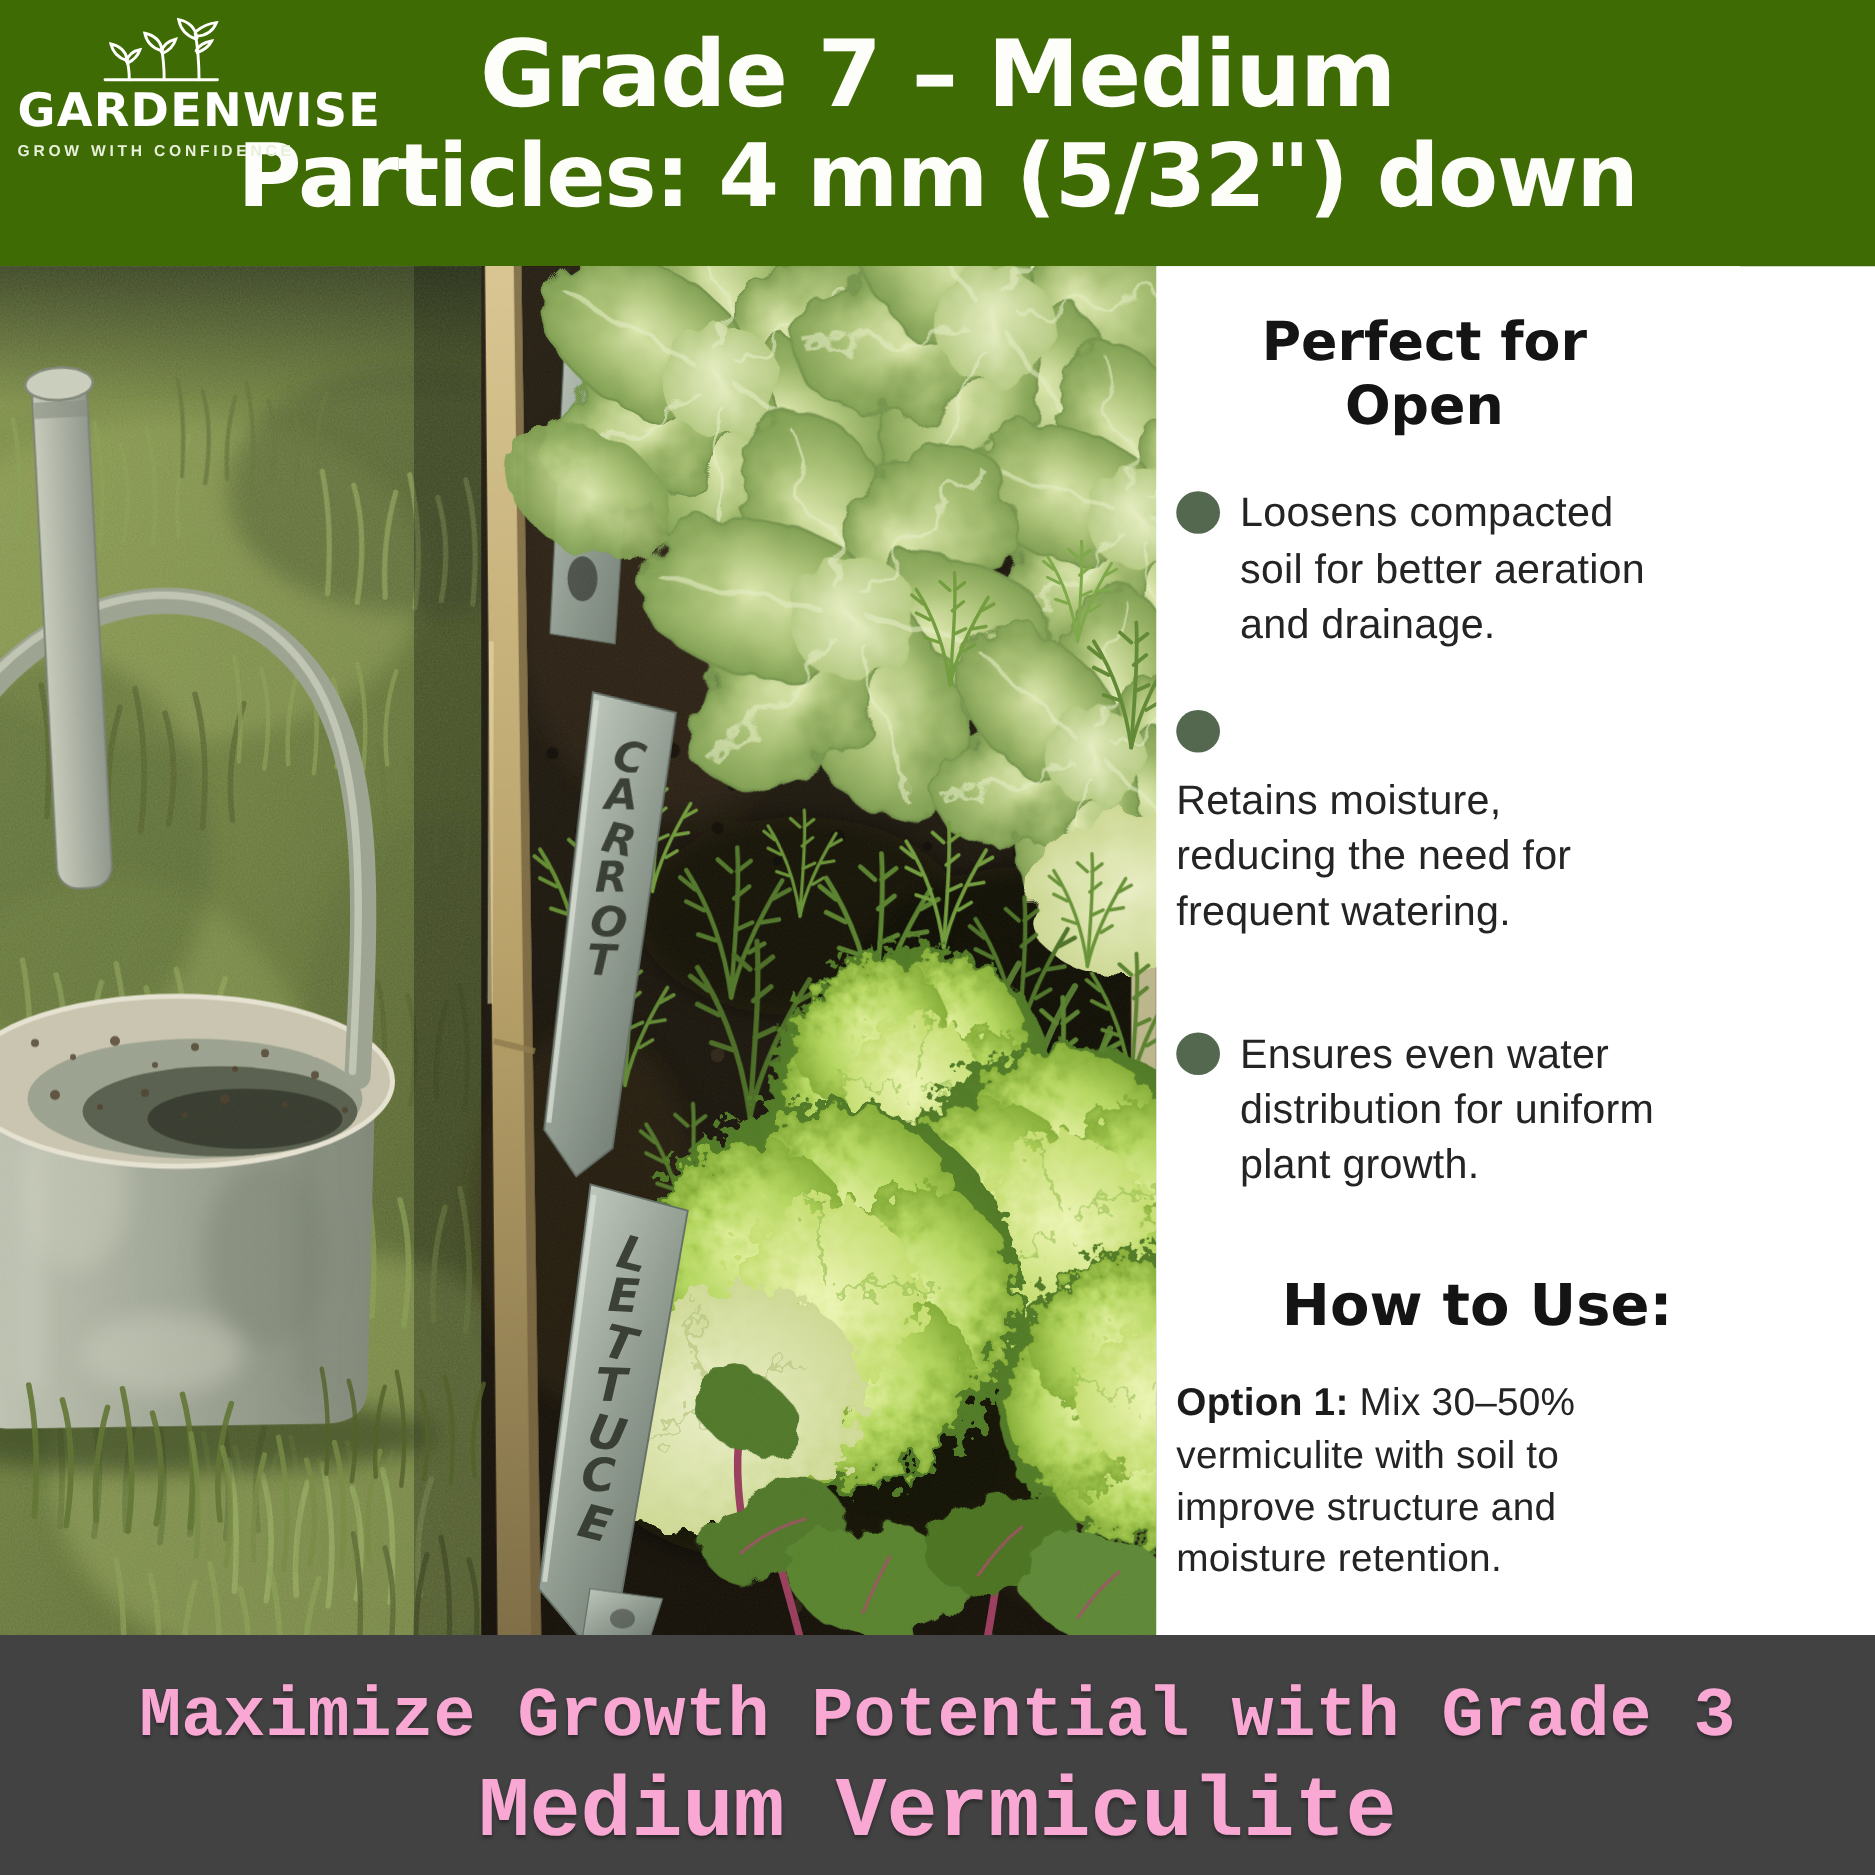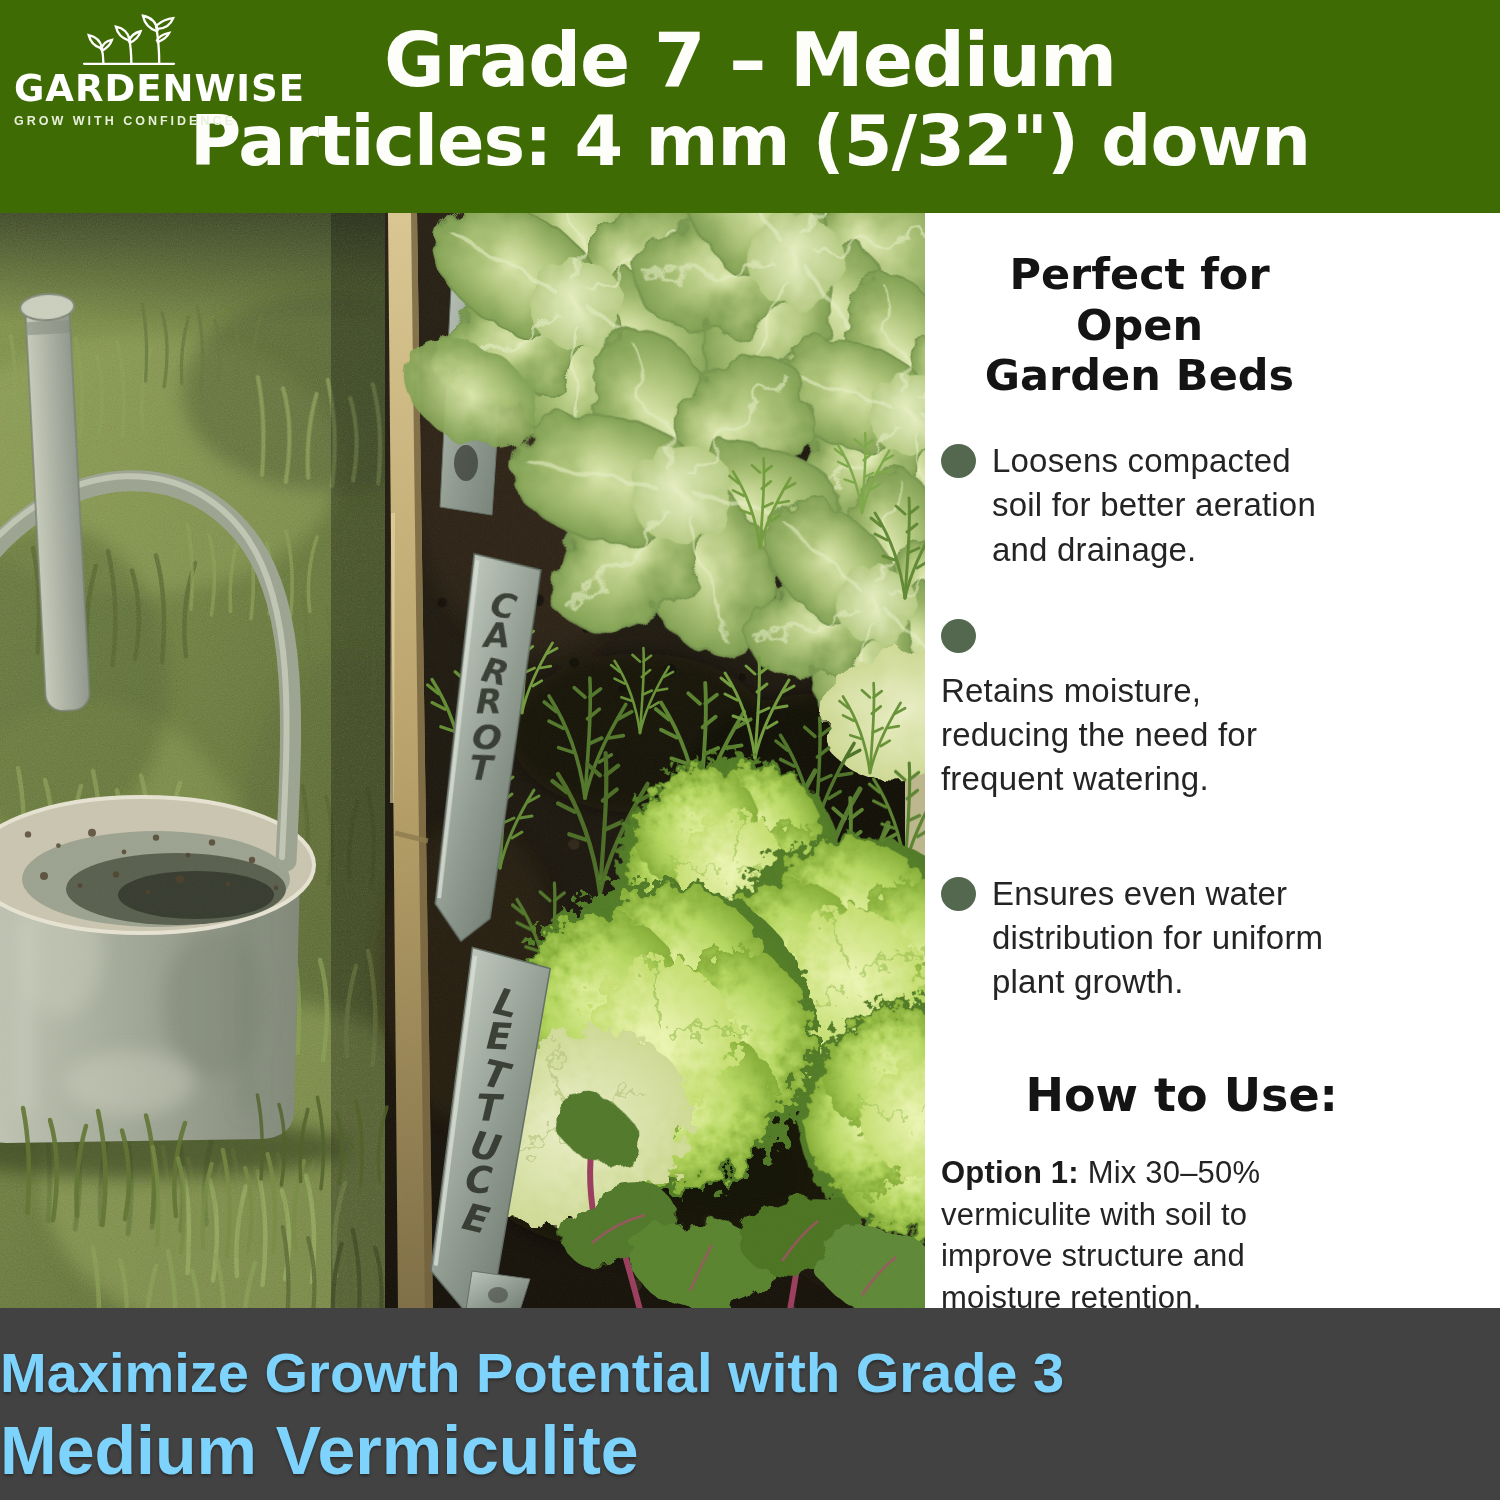--- a/index.html
+++ b/index.html
@@ -35,21 +35,21 @@
   .bullet.gap-big{margin-bottom:70px;flex-direction:column;}
   .dot{flex:none;width:35px;height:34px;border-radius:50%;background:#53684f;margin-top:5px;}
   .bullet-text{font-size:33px;line-height:1.34;letter-spacing:.2px;max-width:445px;}
   .howto-h{margin:64px 0 0 0;text-align:right;font-family:"DejaVu Sans","Liberation Sans",sans-serif;
            font-weight:700;font-size:46px;color:#141414;}
   .option{margin:30px 0 0 0;font-size:31px;line-height:1.34;letter-spacing:.2px;}
   .option b{font-weight:700;color:#1b1b1b;}
 
   
   .bottom-banner{position:absolute;left:0;top:1308px;width:1500px;height:192px;background:#424242;
-                 color:#7dd3fc;font-family:Liberation Sans, sans-serif;
+                 text-align:center;color:#f9a8d4;font-family:Liberation Mono, monospace;
                  font-weight:700;}
   .bottom-banner .l1{margin-top:30px;font-size:56px;line-height:1.25;
                      text-shadow:0 2px 3px rgba(0,0,0,.35);}
   .bottom-banner .l2{font-size:68px;line-height:1.25;text-shadow:0 2px 3px rgba(0,0,0,.35);}
 </style>
 </head>
 <body>
 
 <div class="stage">
 
@@ -416,21 +416,21 @@
         <use href="#blades" transform="translate(160,920) scale(1.4)" stroke="#73894038" stroke-width="3" opacity=".8"></use>
         <use href="#blades" transform="translate(150,920) scale(1.4)" stroke="#738940" stroke-width="3" opacity=".8"></use>
         <use href="#blades" transform="translate(255,870) scale(1.2)" stroke="#4c5c24" stroke-width="3" opacity=".8"></use>
       </g>
 
       <rect x="0" y="0" width="925" height="1097" filter="url(#grainL)" opacity=".05"></rect>
     </svg>
   </div>
 
   <aside class="side">
-    <h2 class="benefits-h"><span>Perfect for Open</span><br><span>Garden Beds</span></h2>
+    <h2 class="benefits-h"><span>Perfect for Open</span><br></h2>
     <div class="bullets">
       <div class="bullet">
         <span class="dot"></span>
         <span class="bullet-text">Loosens compacted soil for better aeration and drainage.</span>
       </div>
       <div class="bullet gap-big">
         <span class="dot"></span>
         <span class="bullet-text">Retains moisture, reducing the need for frequent watering.</span>
       </div>
       <div class="bullet">

